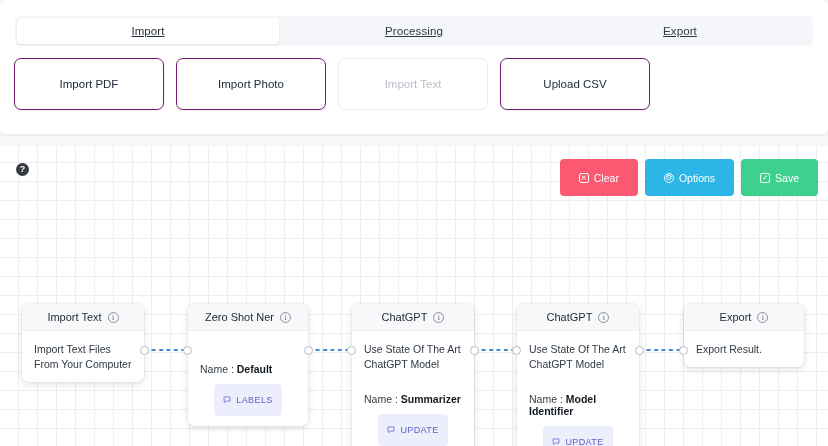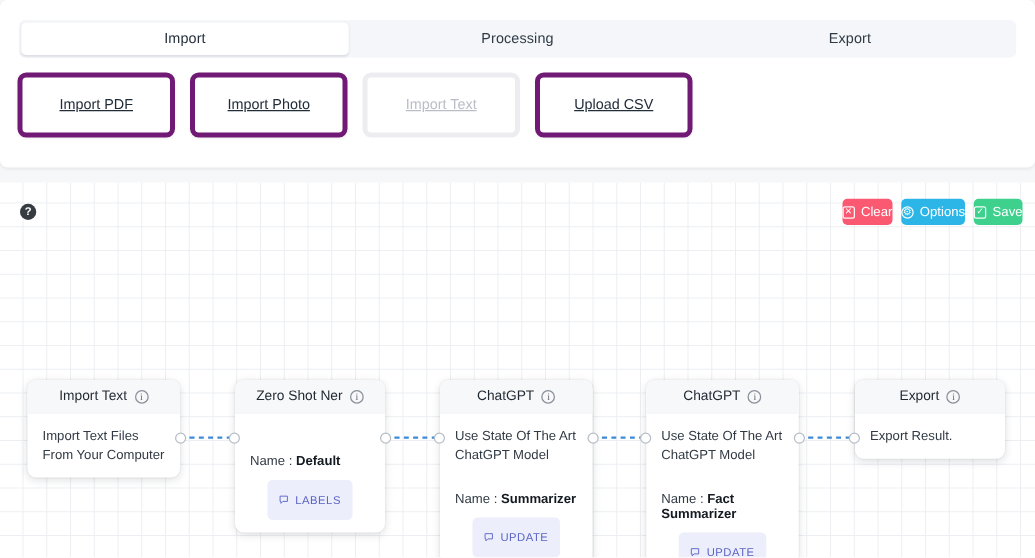--- a/index.html
+++ b/index.html
@@ -20,36 +20,36 @@
   }
   .tabbar {
     position: absolute; left: 15px; top: 16px; width: 798px; height: 30px;
     background: #f4f6f9; border-radius: 5px;
     display: flex; align-items: center;
   }
   .tab {
     flex: 1 1 0; height: 26px; margin: 2px;
     display: flex; align-items: center; justify-content: center;
     font-size: 11.5px; color: #2f3a45; letter-spacing: .1px;
-    border-radius: 4px; cursor: pointer;
+    border-radius: 4px; cursor: pointer; text-decoration: underline;
   }
   .tab.active { background: #ffffff; box-shadow: 0 1px 2px rgba(16,24,40,0.10); color: #1f2b38; }
 
   .import-row {
     position: absolute; left: 14px; top: 58px;
     display: flex; gap: 12px;
   }
   .import-btn {
-    width: 126px; height: 52px;
-    background: #ffffff;
-    border: 4px solid #701a75;
+    width: 150px; height: 52px;
+    background: #ffffff;
+    border: 1px solid #701a75;
     border-radius: 7px;
     box-shadow: 0 1px 2px rgba(16,24,40,0.06);
     display: flex; align-items: center; justify-content: center;
-    font-size: 11.5px; color: #222d3a; cursor: pointer; text-decoration: underline;
+    font-size: 11.5px; color: #222d3a; cursor: pointer;
   }
   .import-btn.disabled { color: #b9bec6; border-color: #ededf1; box-shadow: none; cursor: default; }
 
   
   .canvas-wrap {
     position: absolute; left: 0; top: 146px; width: 828px; height: 300px;
     background: #ffffff; overflow: hidden;
   }
   .grid {
     position: absolute; inset: 0;
@@ -66,21 +66,21 @@
     font-size: 9px; font-weight: bold; line-height: 13px; text-align: center;
     cursor: pointer;
   }
 
   
   .canvas-toolbar {
     position: absolute; right: 10px; top: 13px;
     display: flex; gap: 7px;
   }
   .tb-btn {
-    height: 21px; padding: 0 0;
+    height: 37px; padding: 0 19px;
     border-radius: 4px; border: none;
     display: flex; align-items: center; gap: 5px;
     font-size: 10.5px; color: #ffffff; cursor: pointer;
     font-family: "Liberation Sans", sans-serif;
   }
   .tb-btn .tb-ico {
     width: 10px; height: 10px; border: 1px solid rgba(255,255,255,.95);
     border-radius: 2px; display: flex; align-items: center; justify-content: center;
     font-size: 7px; line-height: 1;
   }
@@ -231,21 +231,21 @@
           <div class="port left"></div>
           <div class="port right"></div>
         </div>
         <div class="node" style="left: 517px; top: 158px; width: 122px;">
           <div class="node-head">
             <span class="node-title">ChatGPT</span>
             <span class="info-ico">i</span>
           </div>
           <div class="node-body">
             <div class="node-desc">Use State Of The Art ChatGPT Model</div>
-            <div class="node-name"><span>Name :</span> <b>Fact Summarizer</b></div>
+            <div class="node-name"><span>Name :</span> <b>Model Identifier</b></div>
             <div class="node-action-wrap">
               <button class="node-action">
                 <svg class="tag-ico" viewBox="0 0 12 12">
                   <path d="M1.6 1.4h8.8v6.3H4.9L2.6 10V7.7H1.6z" fill="none" stroke="#5a63c8" stroke-width="1.1"></path>
                 </svg>
                 <span>UPDATE</span>
               </button>
             </div>
           </div>
           <div class="port left"></div>

